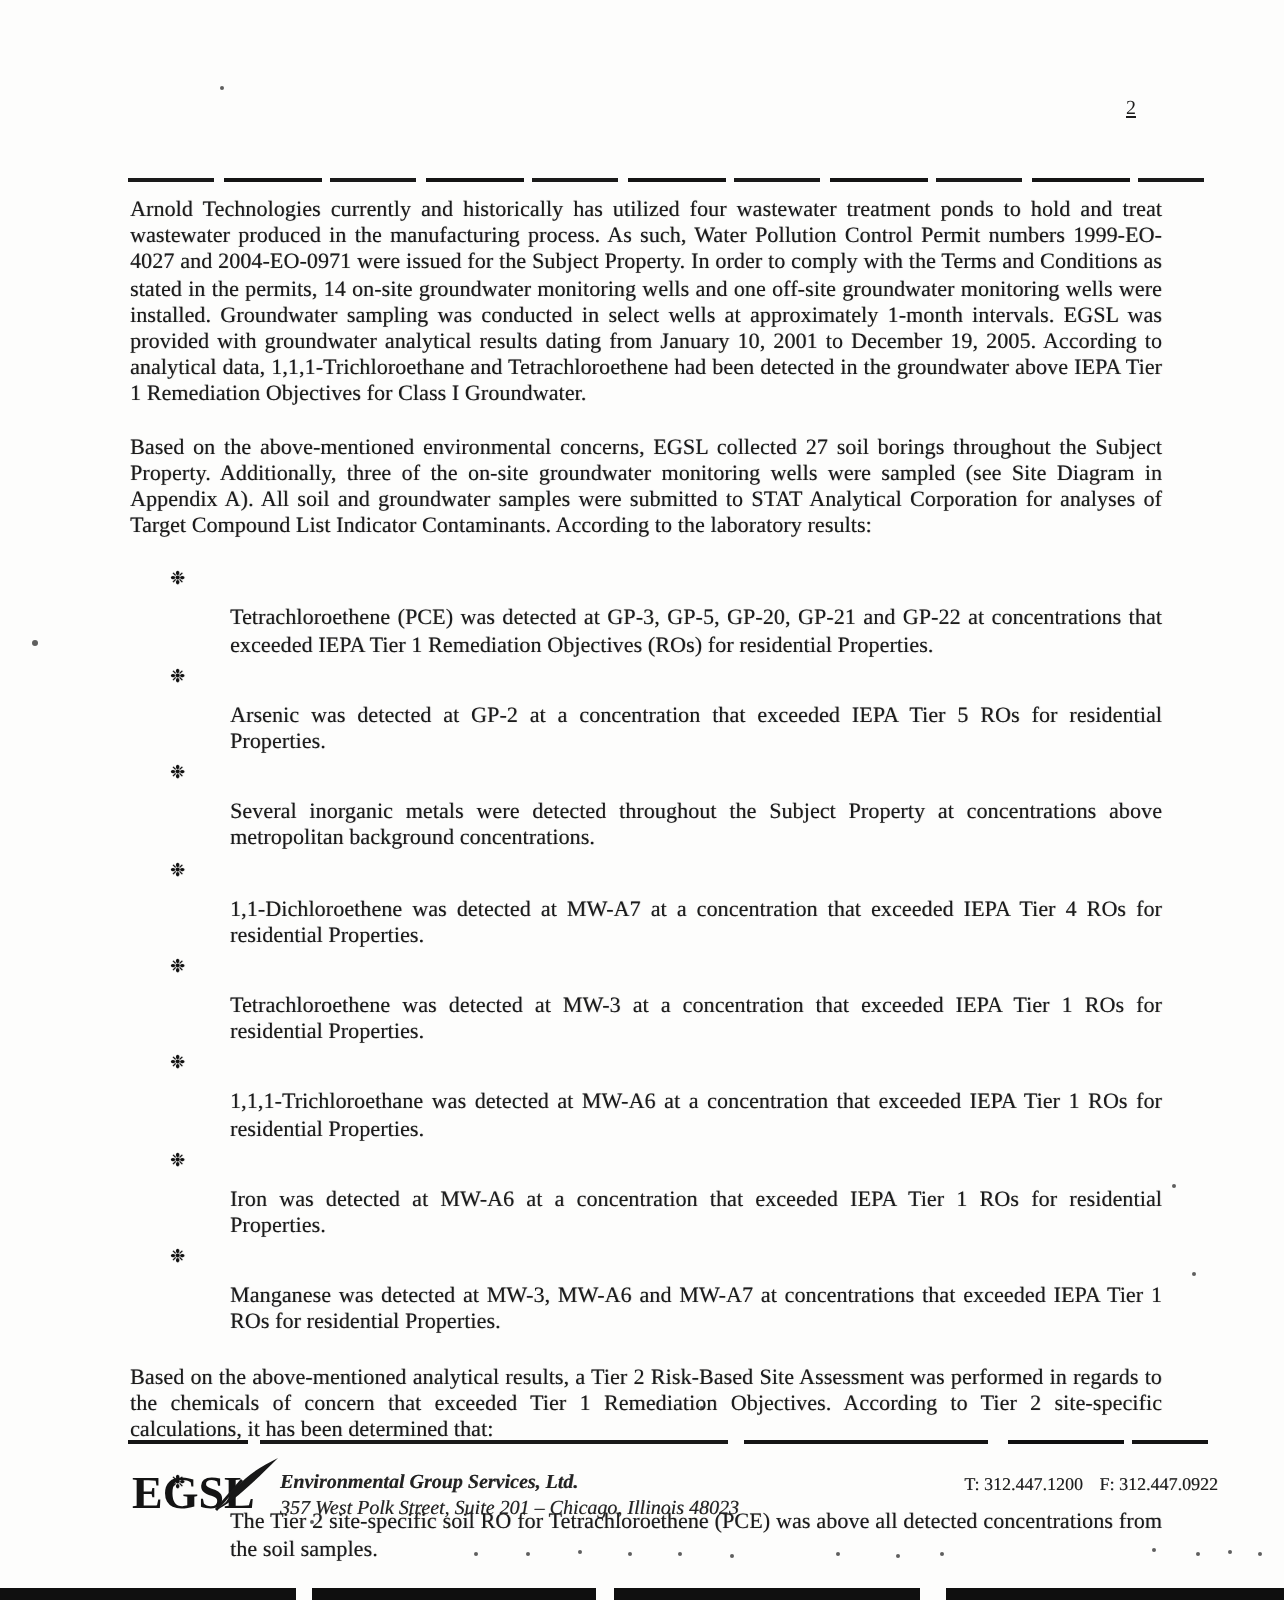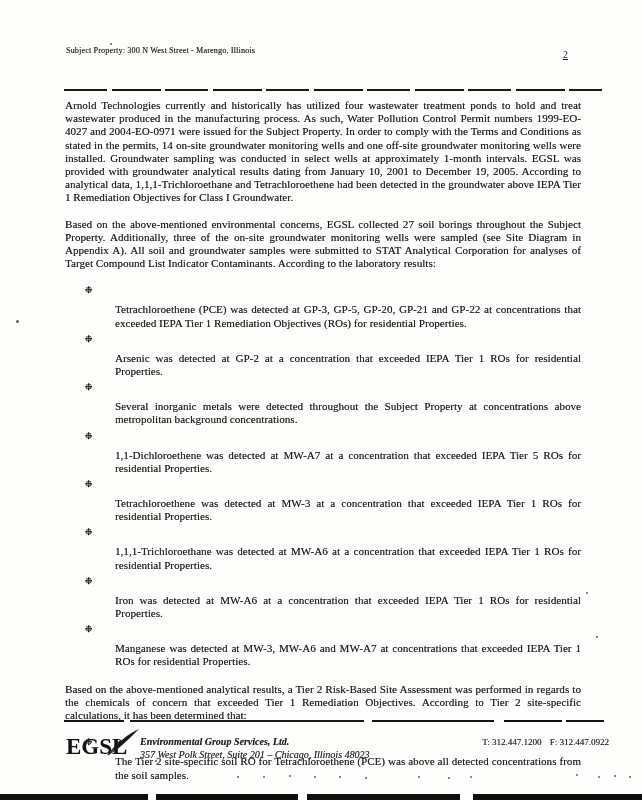--- a/index.html
+++ b/index.html
@@ -83,45 +83,44 @@
     position:absolute; width:2px; height:2px; background:#2a2a2a;
     border-radius:50%; opacity:.75;
   }
 </style>
 </head>
 <body>
 
 <div class="page">
 
   <div class="header">
-    <div>Subject Property: 300 N West Street - Marengo, Illinois</div>
   </div>
   <div class="page-num">2</div>
   <div class="rule rule-header"></div>
 
   <div class="content">
     <p class="para">Arnold Technologies currently and historically has utilized four wastewater treatment ponds to hold and treat wastewater produced in the manufacturing process. As such, Water Pollution Control Permit numbers 1999-EO-4027 and 2004-EO-0971 were issued for the Subject Property. In order to comply with the Terms and Conditions as stated in the permits, 14 on-site groundwater monitoring wells and one off-site groundwater monitoring wells were installed. Groundwater sampling was conducted in select wells at approximately 1-month intervals. EGSL was provided with groundwater analytical results dating from January 10, 2001 to December 19, 2005. According to analytical data, 1,1,1-Trichloroethane and Tetrachloroethene had been detected in the groundwater above IEPA Tier 1 Remediation Objectives for Class I Groundwater.</p>
     <p class="para">Based on the above-mentioned environmental concerns, EGSL collected 27 soil borings throughout the Subject Property. Additionally, three of the on-site groundwater monitoring wells were sampled (see Site Diagram in Appendix A).  All soil and groundwater samples were submitted to STAT Analytical Corporation for analyses of Target Compound List Indicator Contaminants. According to the laboratory results:</p>
 
     <div class="bullets">
       <div class="bullet">
         <span class="glyph">❉</span>
         <span class="btext">Tetrachloroethene (PCE) was detected at GP-3, GP-5, GP-20, GP-21 and GP-22 at concentrations that exceeded IEPA Tier 1 Remediation Objectives (ROs) for residential Properties.</span>
       </div>
       <div class="bullet">
         <span class="glyph">❉</span>
-        <span class="btext">Arsenic was detected at GP-2 at a concentration that exceeded IEPA Tier 1 ROs for residential Properties.</span>
+        <span class="btext">Arsenic was detected at GP-2 at a concentration that exceeded IEPA Tier 5 ROs for residential Properties.</span>
       </div>
       <div class="bullet">
         <span class="glyph">❉</span>
         <span class="btext">Several inorganic metals were detected throughout the Subject Property at concentrations above metropolitan background concentrations.</span>
       </div>
       <div class="bullet">
         <span class="glyph">❉</span>
-        <span class="btext">1,1-Dichloroethene was detected at MW-A7 at a concentration that exceeded IEPA Tier 5 ROs for residential Properties.</span>
+        <span class="btext">1,1-Dichloroethene was detected at MW-A7 at a concentration that exceeded IEPA Tier 4 ROs for residential Properties.</span>
       </div>
       <div class="bullet">
         <span class="glyph">❉</span>
         <span class="btext">Tetrachloroethene was detected at MW-3 at a concentration that exceeded IEPA Tier 1 ROs for residential Properties.</span>
       </div>
       <div class="bullet">
         <span class="glyph">❉</span>
         <span class="btext">1,1,1-Trichloroethane was detected at MW-A6 at a concentration that exceeded IEPA Tier 1 ROs for residential Properties.</span>
       </div>
       <div class="bullet">

